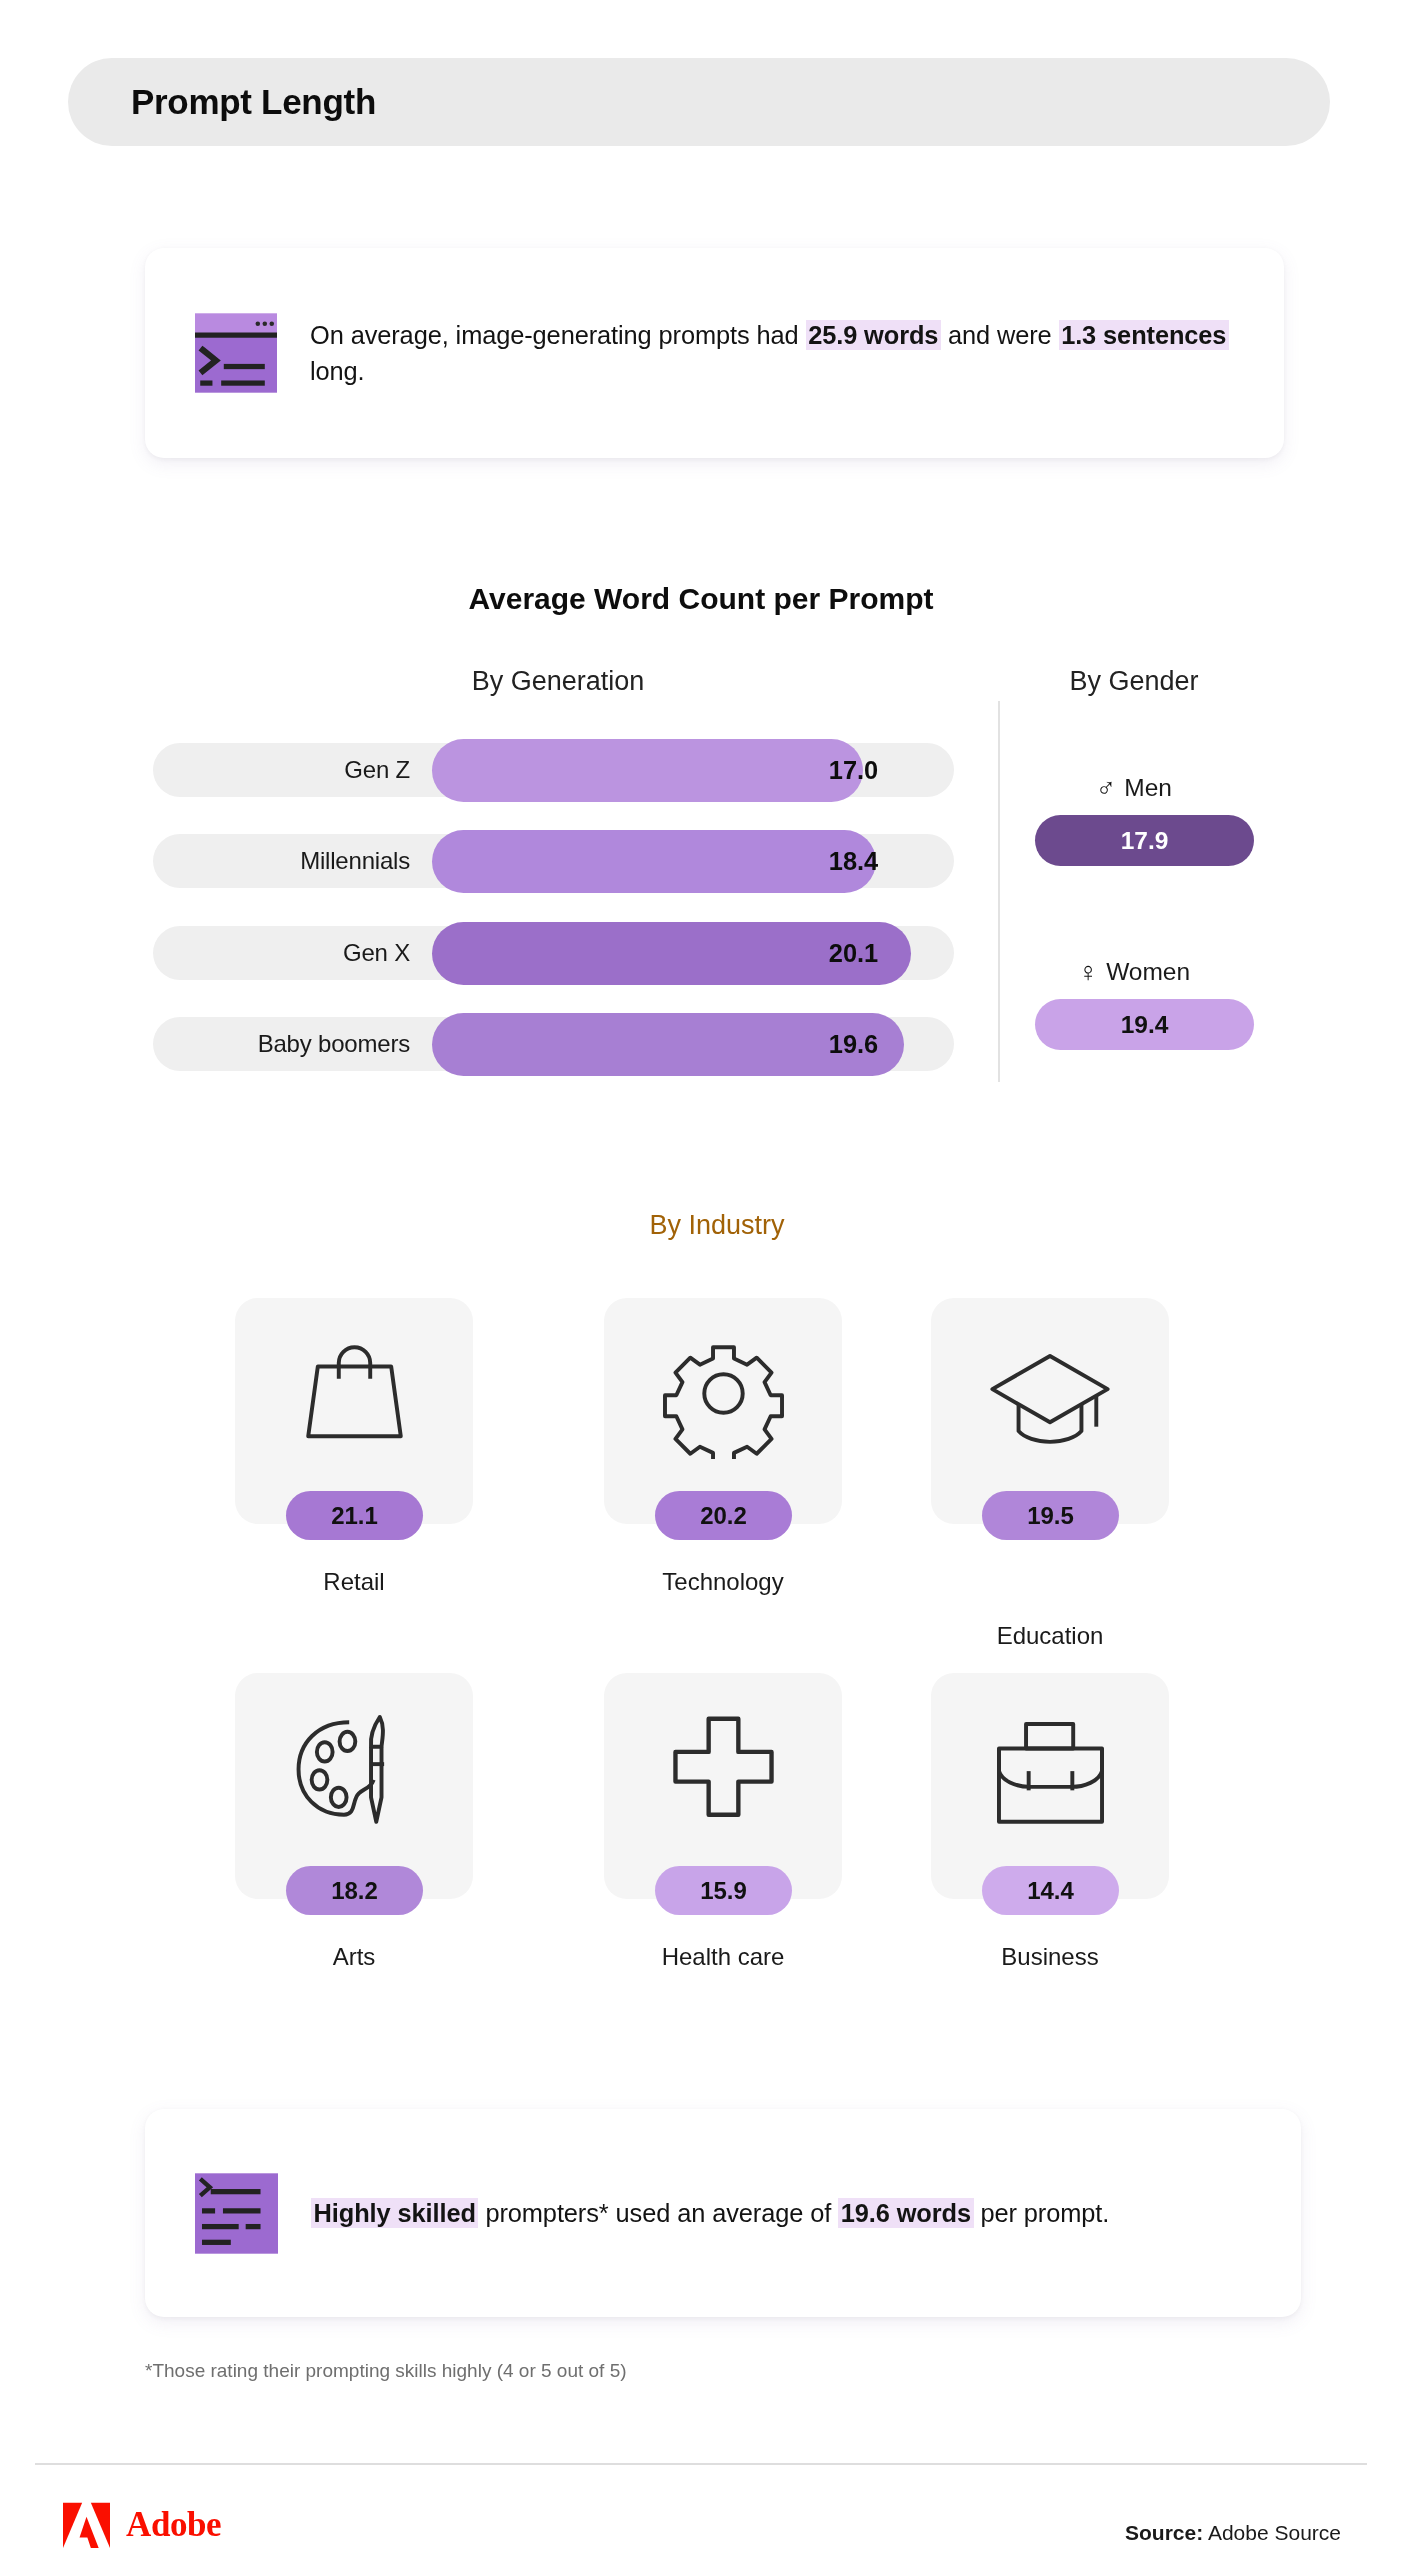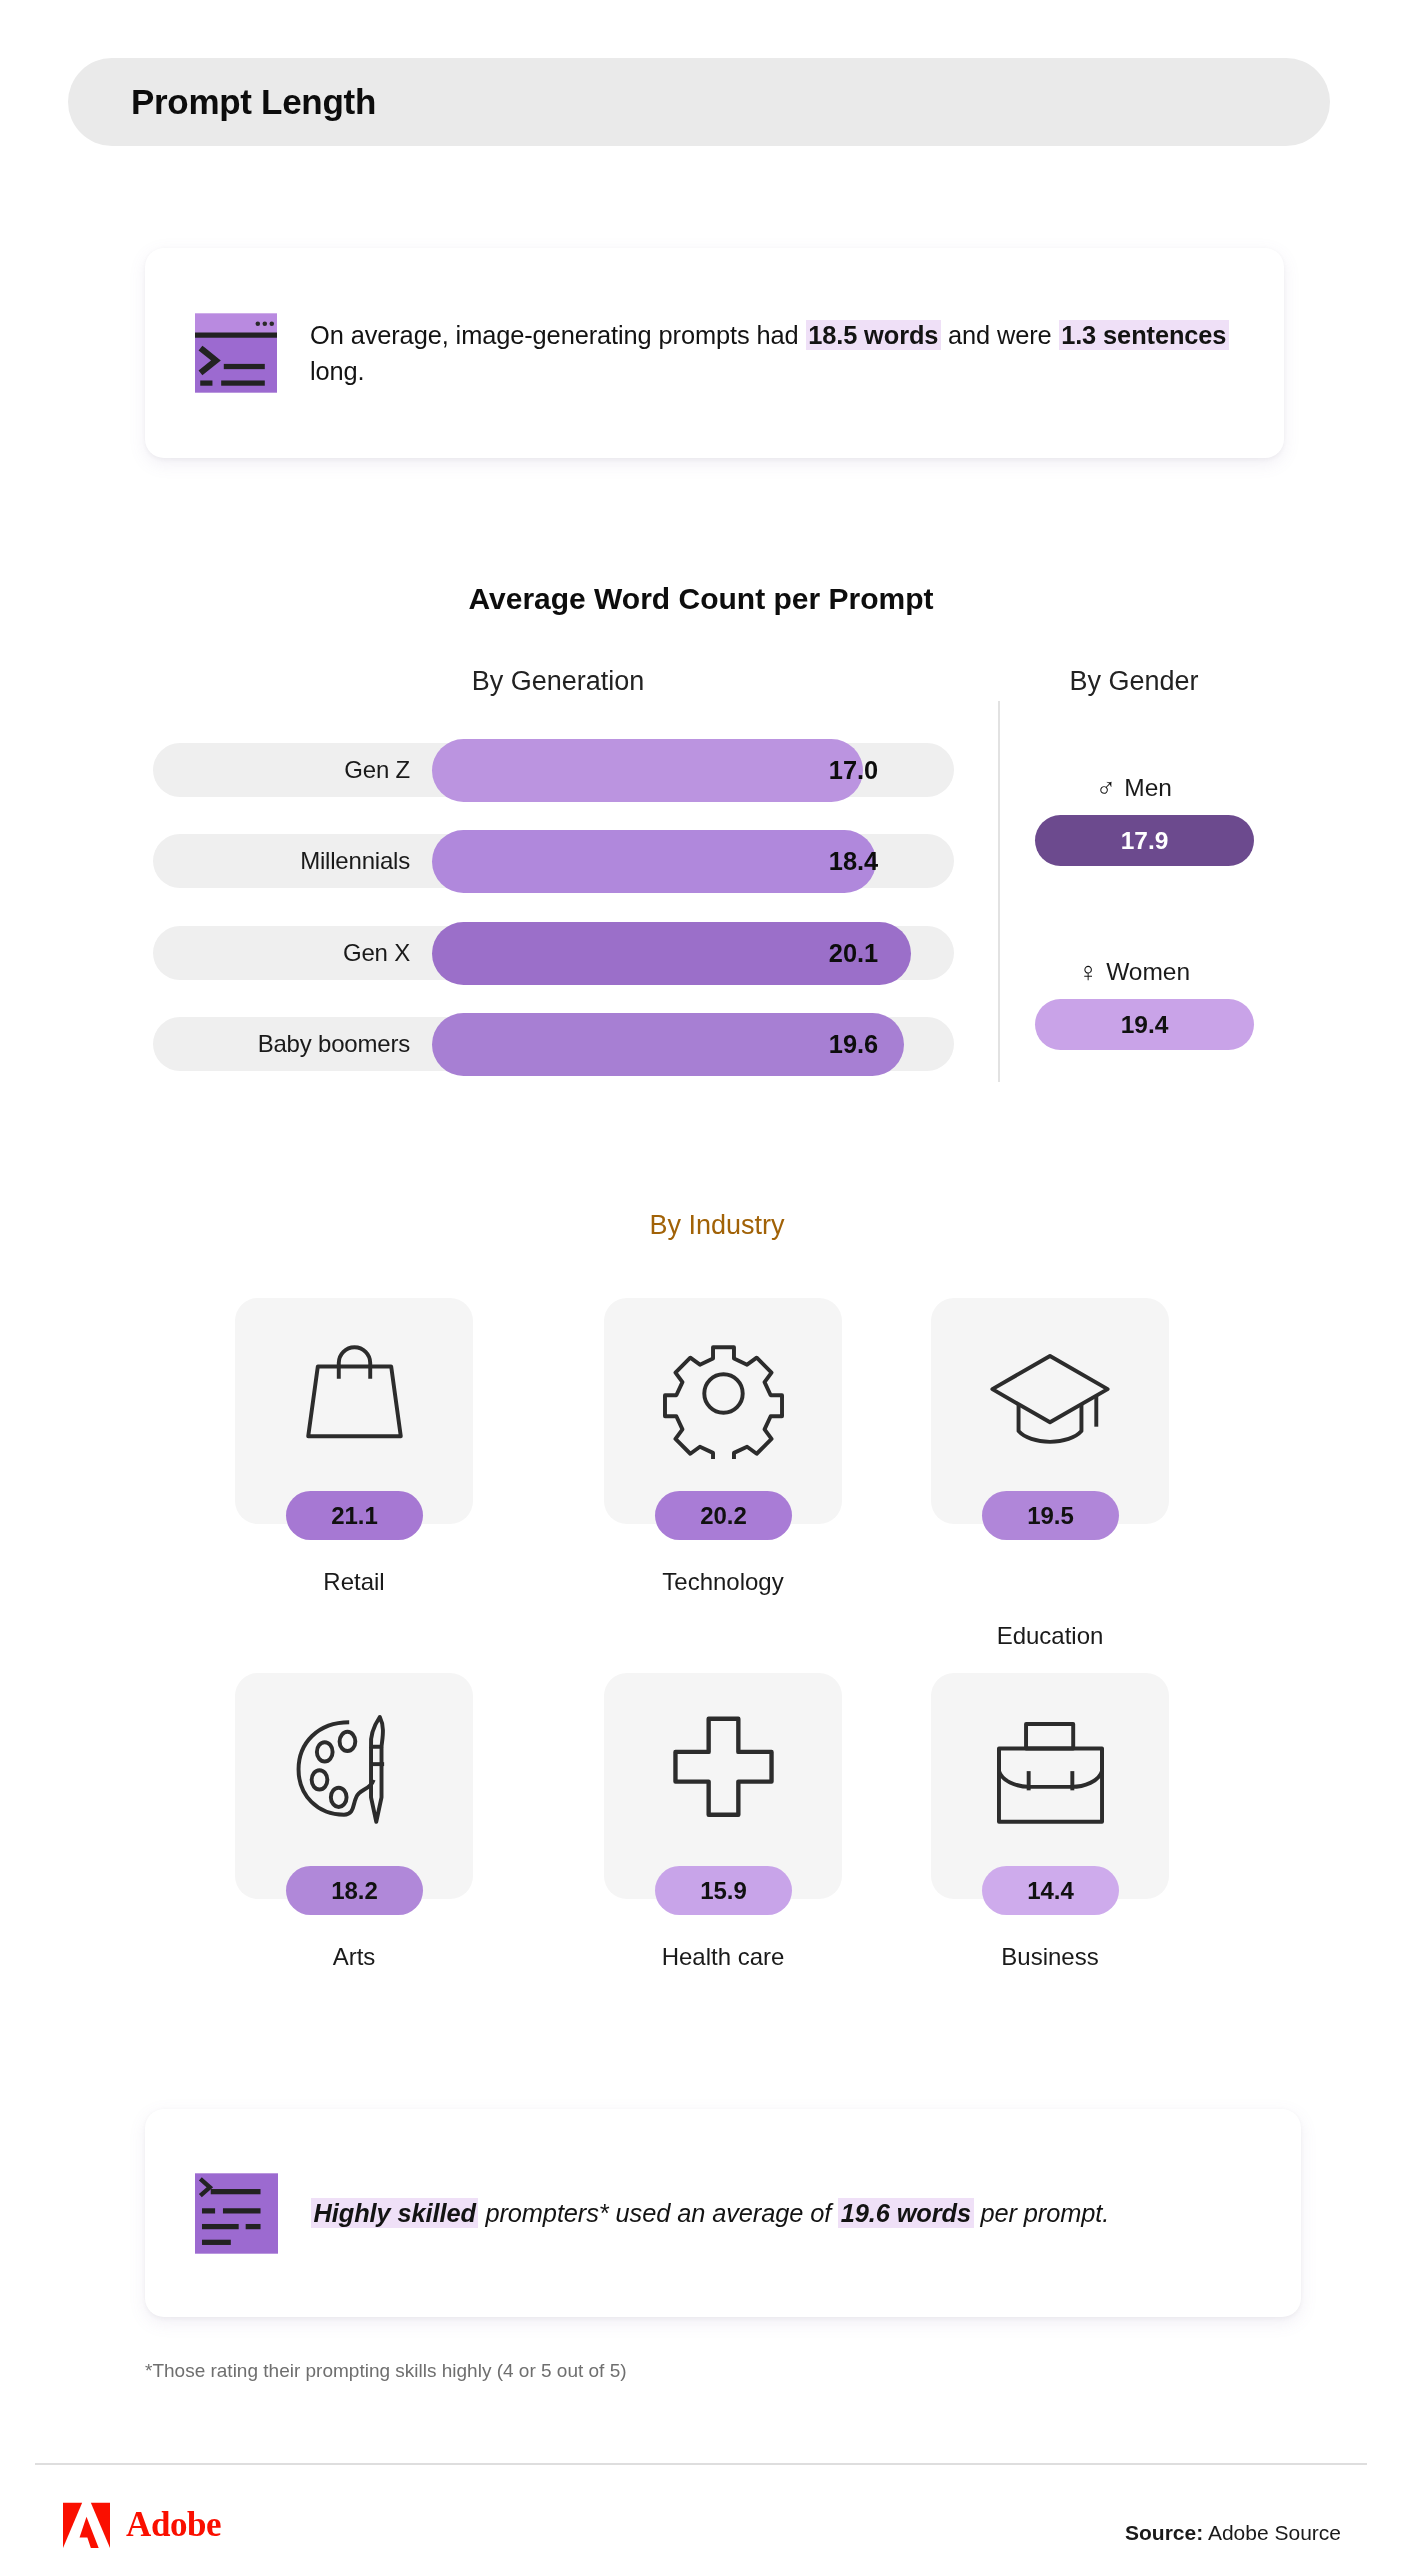--- a/index.html
+++ b/index.html
@@ -28,21 +28,21 @@
 
   
   .callout {
     position: absolute;
     background: #ffffff;
     border-radius: 19px;
     box-shadow: 0 5.3px 17.5px rgba(120,100,160,0.10), 0 1.8px 4.4px rgba(0,0,0,0.04);
     display: flex; align-items: center;
   }
   .callout-top { left: 145px; top: 248px; width: 1139px; height: 210px; }
-  .callout-bottom { left: 145px; top: 2109px; width: 1156px; height: 208px; font-style: italic; }
+  .callout-bottom { left: 145px; top: 2109px; width: 1156px; height: 208px; }
 
   .callout-text {
     font-size: 25.4px; line-height: 1.42; color: #131313;
     letter-spacing: -0.1px;
   }
   .hl { background: #efe0f7; padding: 0.9px 2.6px; font-weight: 700; }
 
   
   .term-icon-top {
     width: 82px; height: 80px; margin-left: 50px; margin-right: 33px;
@@ -163,21 +163,21 @@
         <circle cx="80" cy="12" r="2.6" fill="#2a2a2a"></circle>
         <circle cx="88" cy="12" r="2.6" fill="#2a2a2a"></circle>
         <rect x="0" y="22" width="94" height="6" fill="#222"></rect>
         <path d="M9 42 L24 54 L9 66" stroke="#222" stroke-width="7" fill="none" stroke-linecap="square"></path>
         <rect x="33" y="58" width="47" height="6" fill="#222"></rect>
         <rect x="6" y="77" width="14" height="6" fill="#222"></rect>
         <rect x="30" y="77" width="50" height="6" fill="#222"></rect>
       </svg>
     </div>
     <div class="callout-text">
-      <span>On average, image-generating prompts had </span><span class="hl">18.5 words</span><span> and were </span><span class="hl">1.3 sentences</span><span> long.</span>
+      <span>On average, image-generating prompts had </span><span class="hl">25.9 words</span><span> and were </span><span class="hl">1.3 sentences</span><span> long.</span>
     </div>
   </div>
 
   <div class="sec-title h-gen">By Generation</div>
   <div class="sec-title h-awc">Average Word Count per Prompt</div>
   <div class="sec-title h-gdr">By Gender</div>
   <div class="divider-v"></div>
 
   <div class="barrow" style="top:743px">
     <div class="cat">Gen Z</div>

